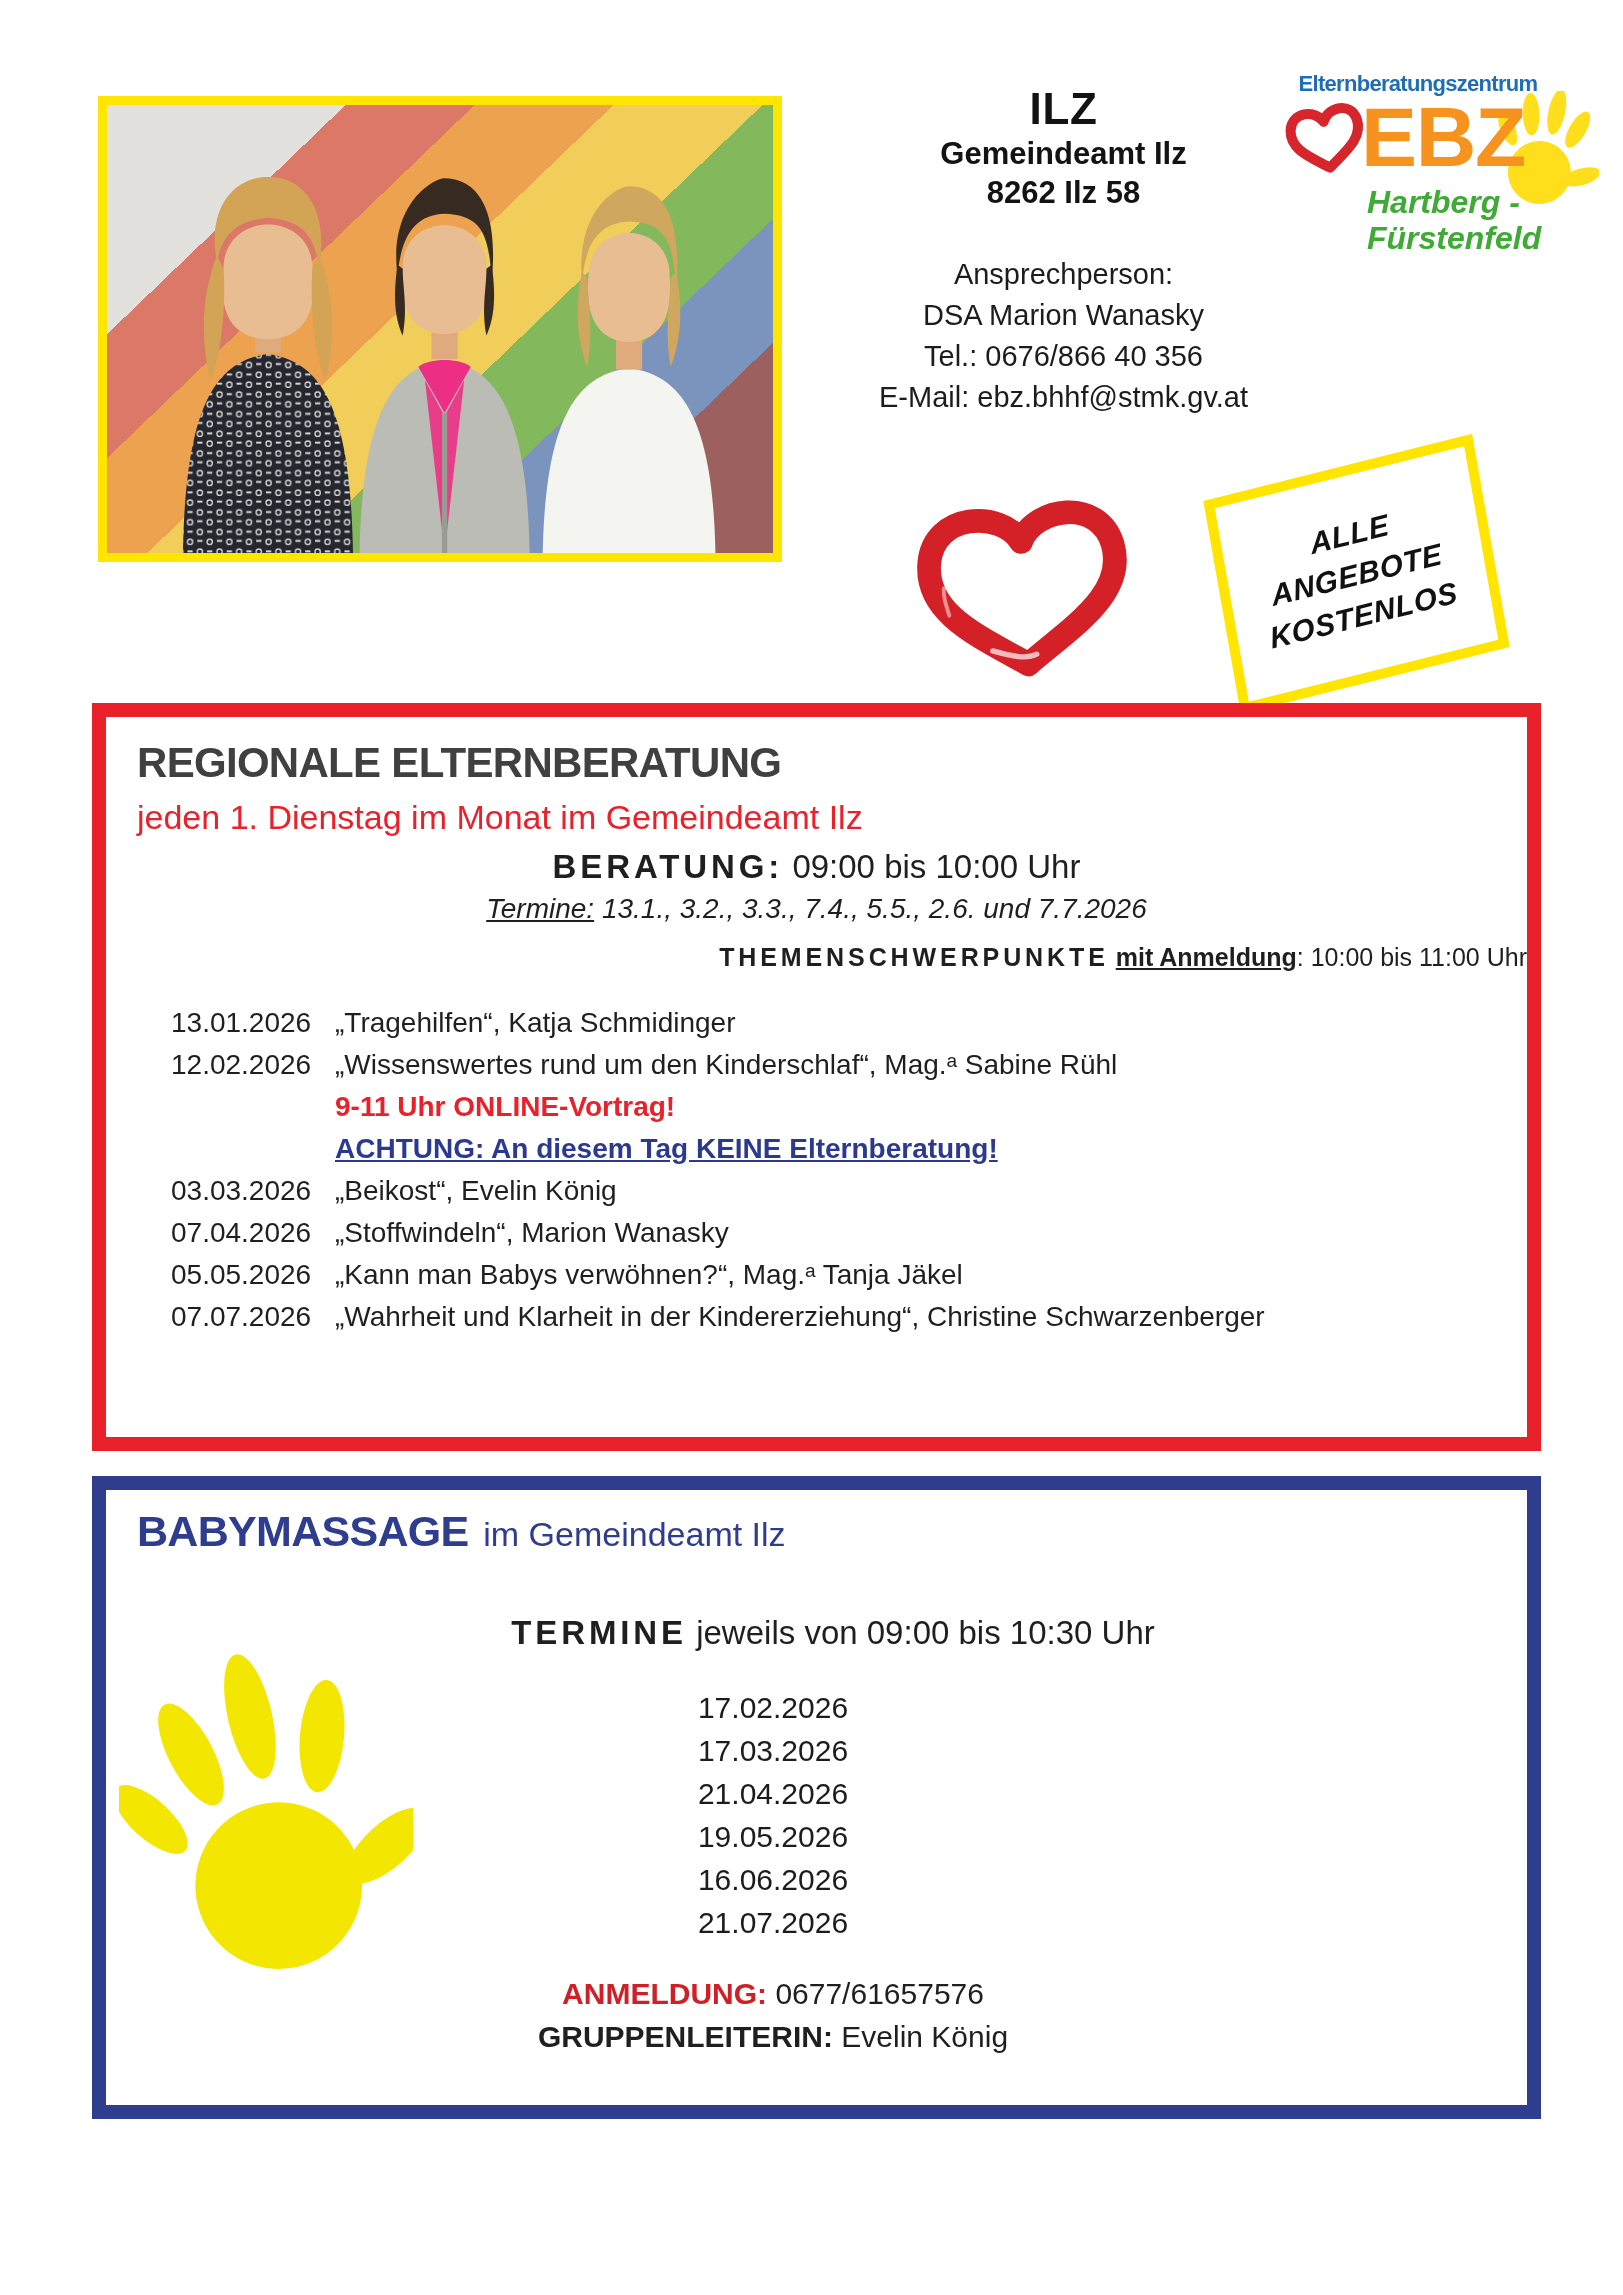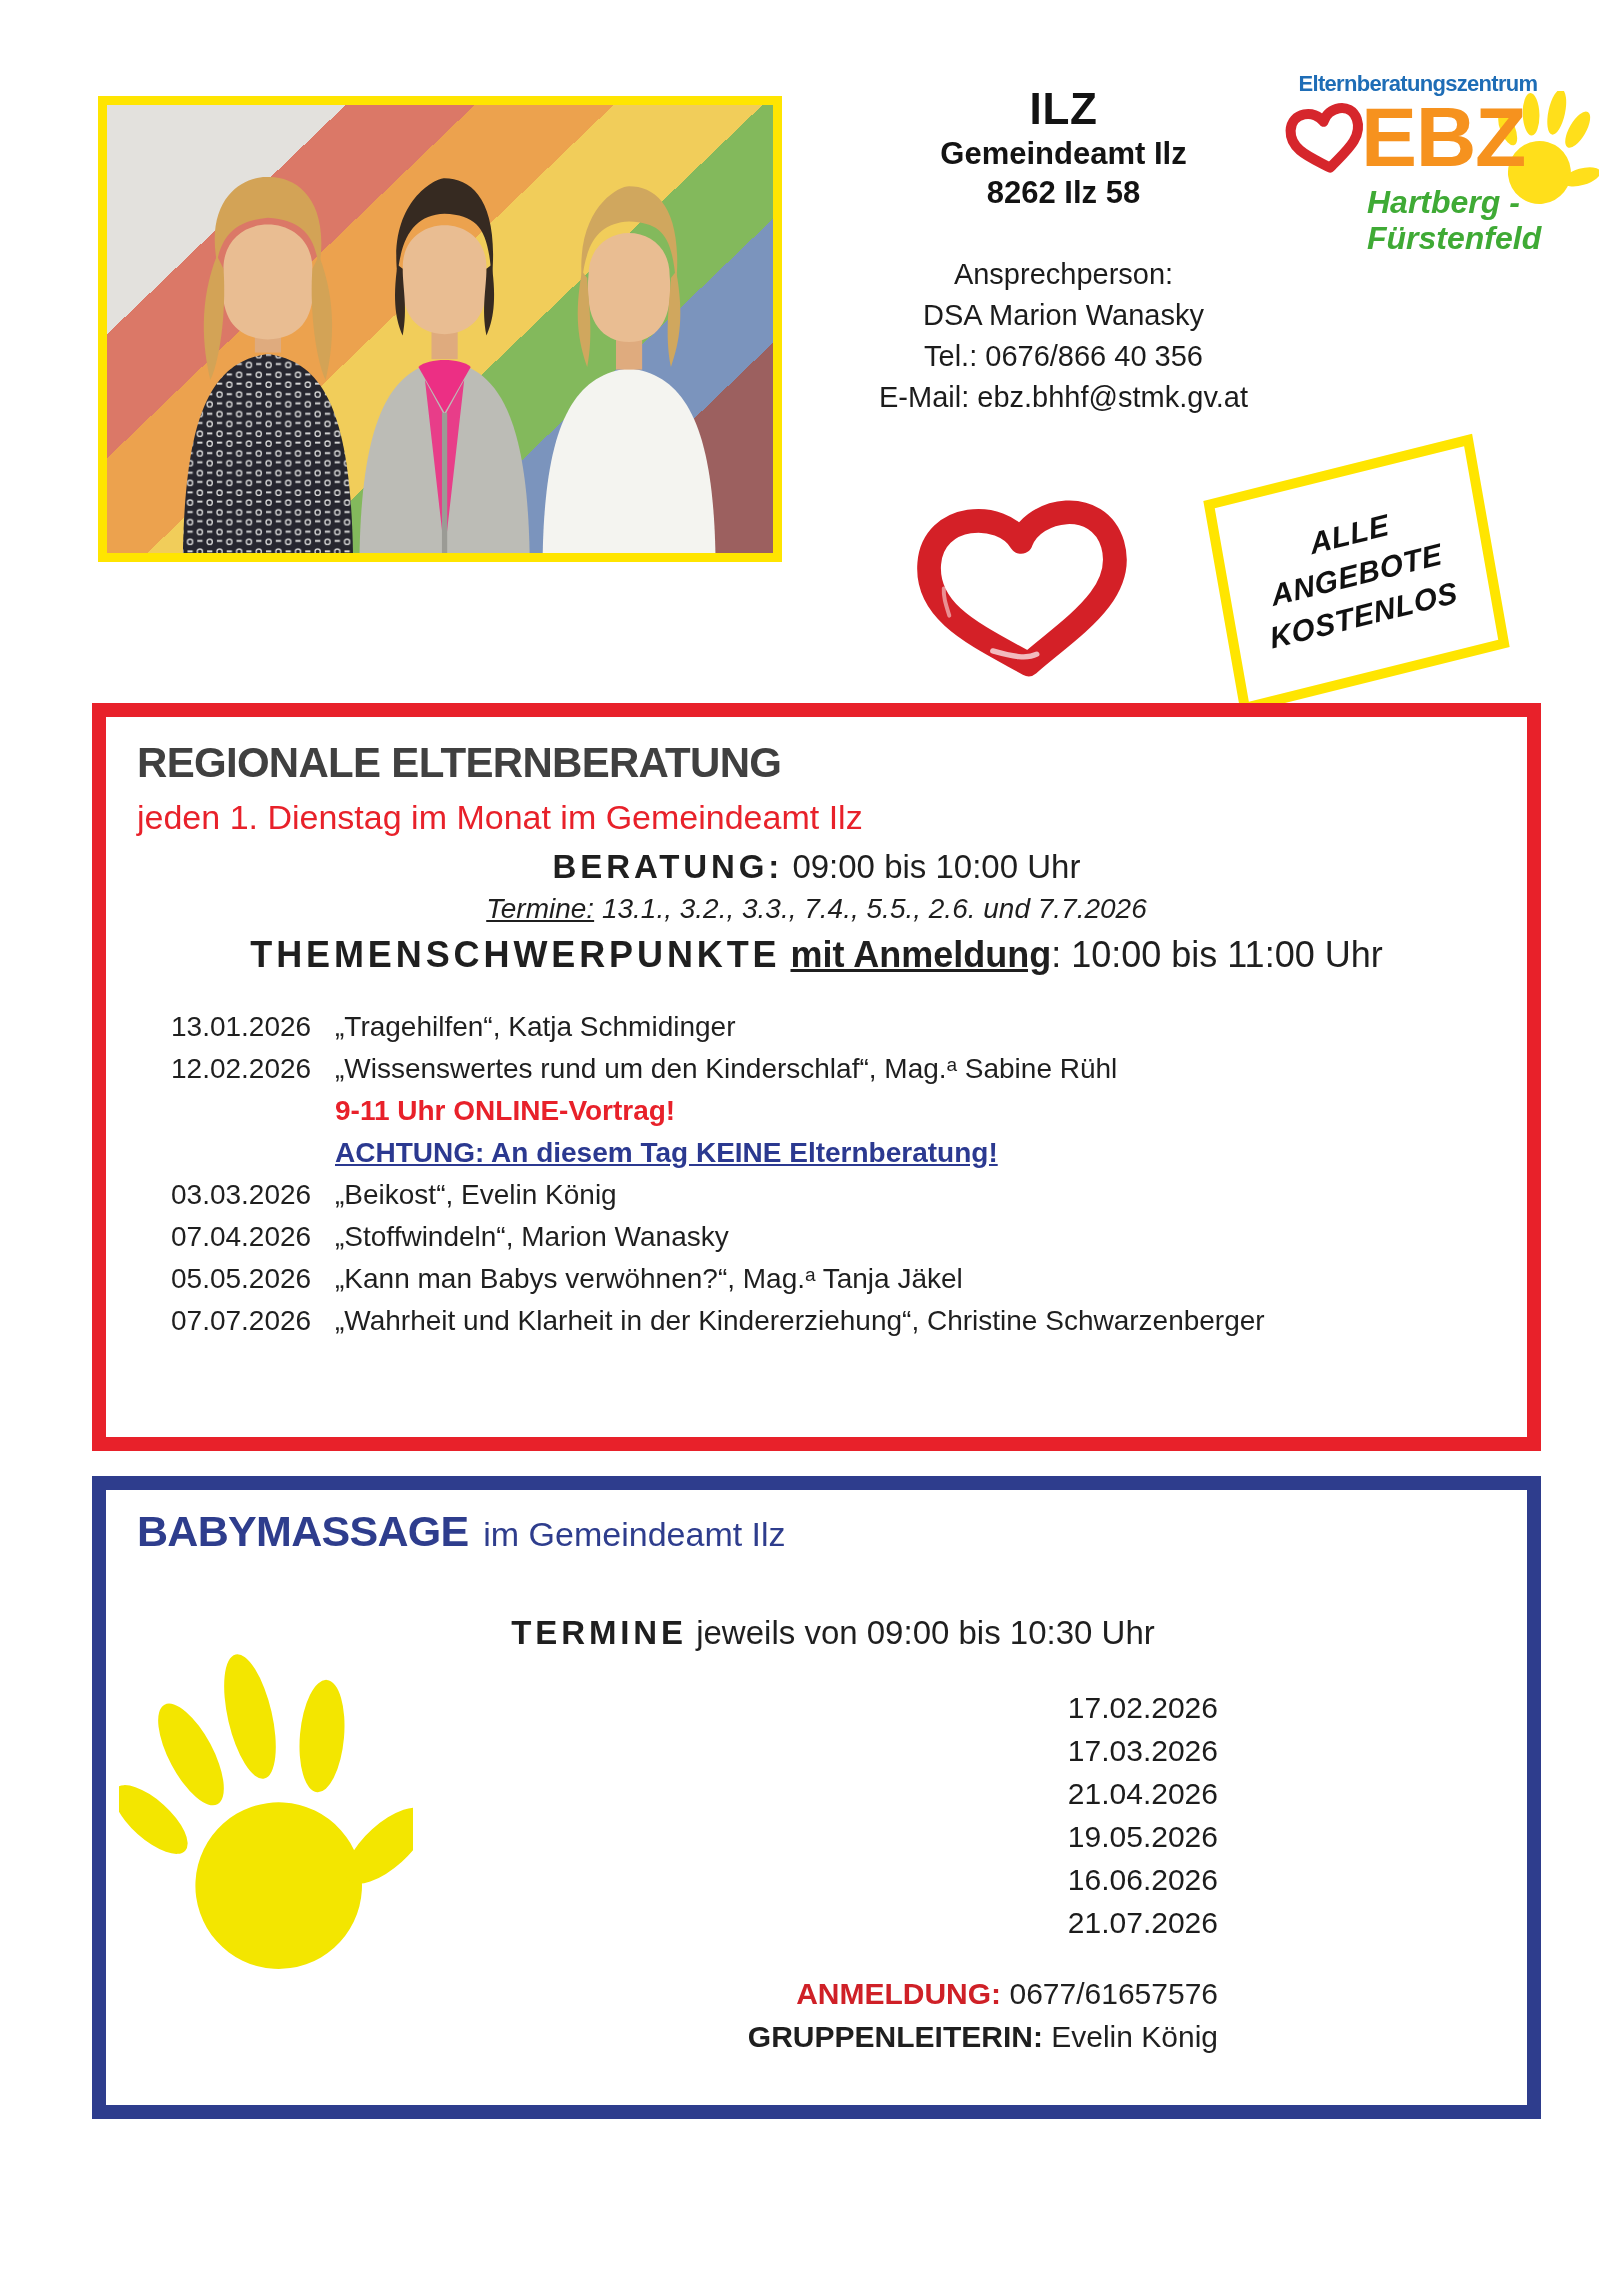--- a/index.html
+++ b/index.html
@@ -53,39 +53,39 @@
   }
   .red-title{margin:22px 0 0 31px;font-size:42px;font-weight:800;color:#404040;letter-spacing:-0.7px;}
   .red-sub{margin:10.5px 0 0 31px;font-size:34px;color:#e8212a;}
   .center-line{width:100%;text-align:center;}
   .l-beratung{margin-top:11.8px;font-size:33px;}
   .lbl-spaced{font-weight:800;letter-spacing:3.9px;}
   .l-fach{margin-top:7.9px;font-size:28px;}
   .lbl-bold{font-weight:800;}
   .l-termine{margin-top:6.5px;font-size:28px;font-style:italic;}
   .u{text-decoration:underline;}
-  .l-themen{margin-top:9px;font-size:36px;}
+  .l-themen{margin-top:18px;font-size:25px;text-align:right;}
   .themen-anm{font-weight:800;text-decoration:underline;}
   .schedule{margin:30px 0 0 65px;font-size:28px;line-height:42px;}
   .s-row{display:flex;}
   .s-date{width:164px;flex:0 0 164px;}
   .s-note{margin-left:164px;font-weight:800;}
   .note-red{color:#e8212a;}
   .note-blue{color:#2b3990;text-decoration:underline;}
   
   .blue-box{
     position:absolute;left:92px;top:1476px;width:1421px;height:615px;
     border:14.4px solid #2e3d8d;background:#fff;
   }
   .bm-titlerow{margin:17px 0 0 31px;}
   .bm-title{font-size:43px;font-weight:800;color:#2e3d8d;letter-spacing:-0.7px;}
   .bm-suffix{font-size:34px;color:#2e3d8d;margin-left:11.8px;}
   .bm-termine{margin-top:58px;font-size:33px;text-align:center;padding-left:33px;}
   .bm-hand{position:absolute;left:13px;top:164px;width:294px;height:353px;}
-  .bm-center-col{position:absolute;left:222px;top:196px;width:890px;text-align:right;}
+  .bm-center-col{position:absolute;left:222px;top:196px;width:890px;text-align:center;}
   .bm-dates{font-size:30px;line-height:43px;color:#1c1c1c;}
   .bm-anmeldung{margin-top:33px;font-size:30px;}
   .red-label{color:#cf2027;font-weight:800;}
   .bm-leiterin{margin-top:9.2px;font-size:30px;}
 </style>
 </head>
 <body>
 
 <div class="page">
 

